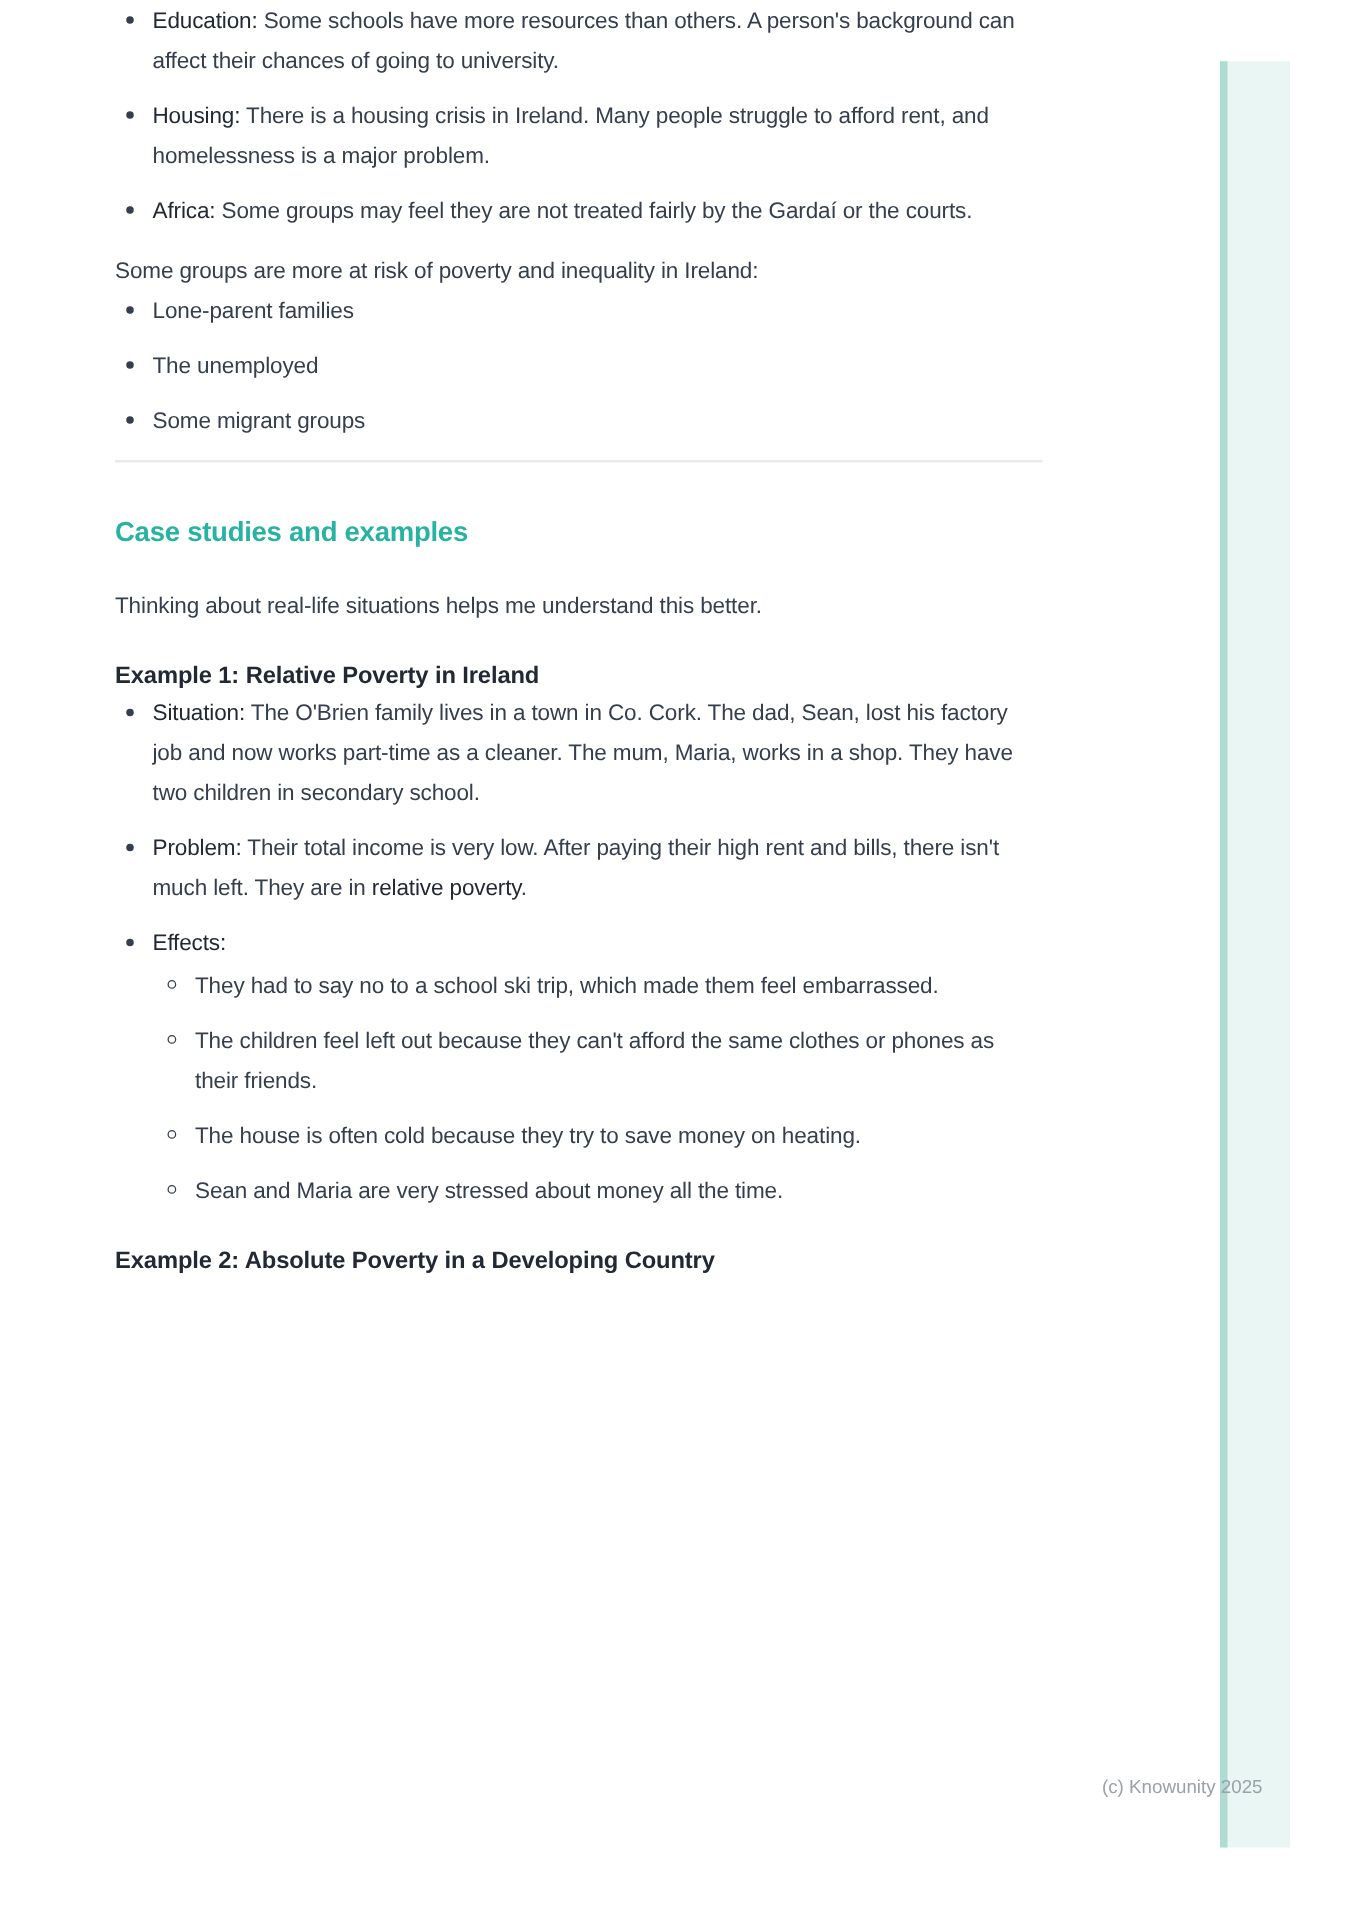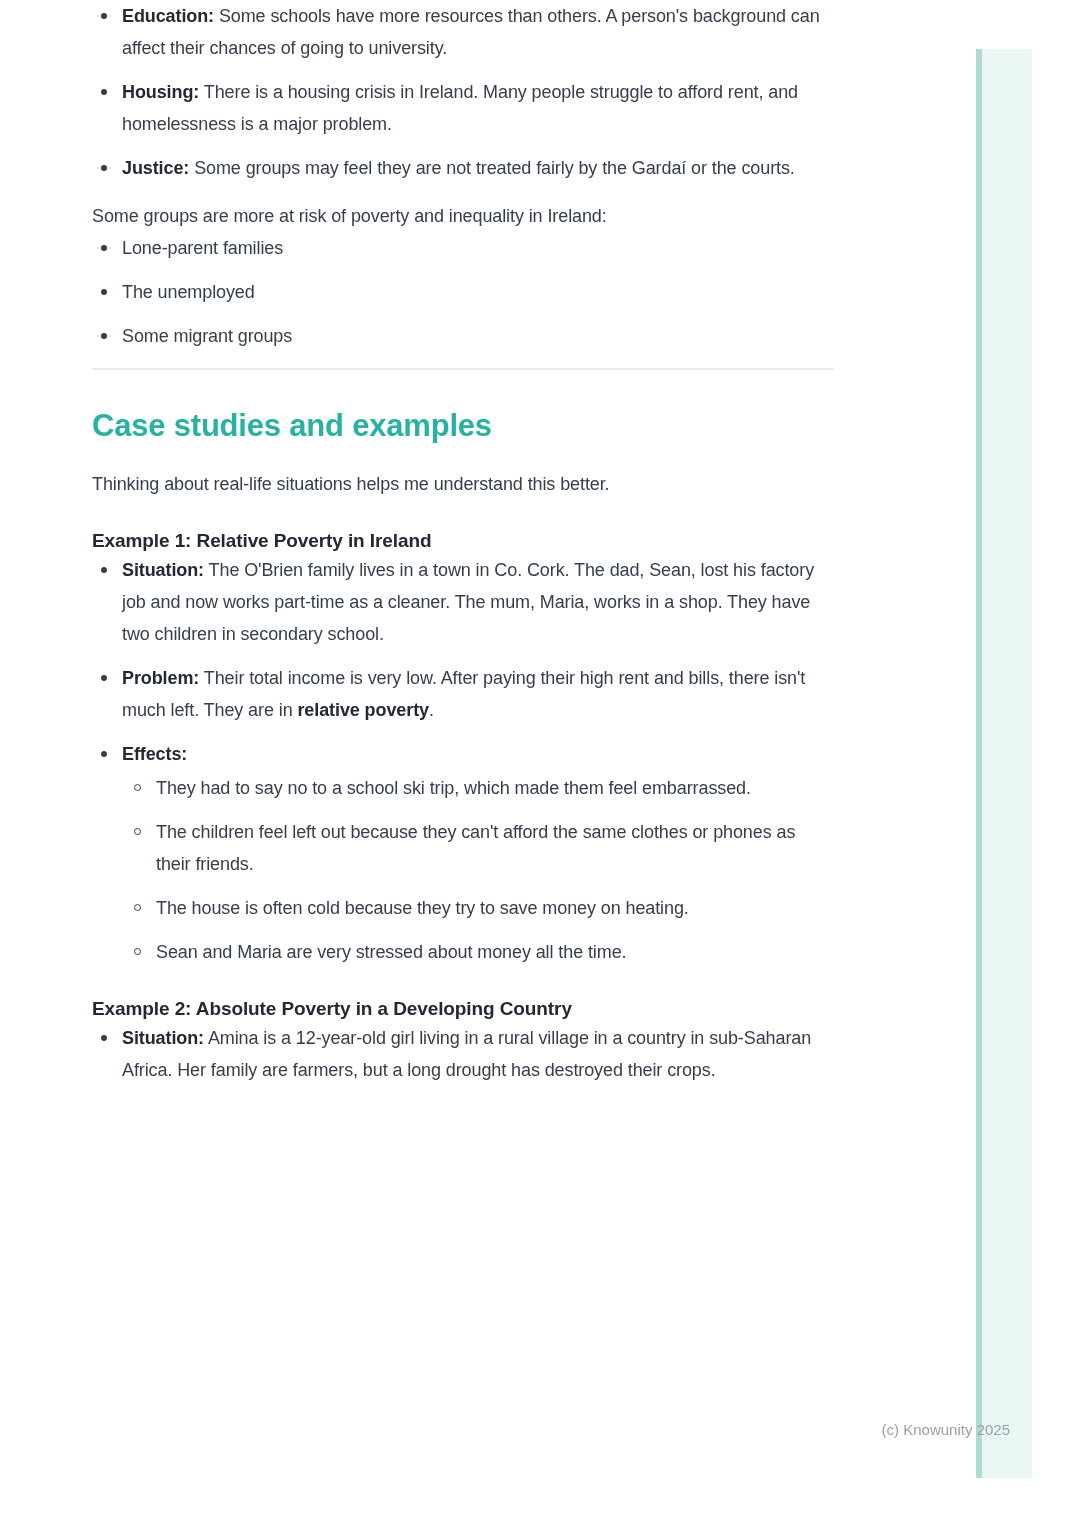--- a/index.html
+++ b/index.html
@@ -24,33 +24,33 @@
     position:absolute;left:976px;top:49px;width:56px;height:1429px;
     background:var(--bar_fill);
     border-left:6px solid var(--bar_edge);
     z-index:1;
   }
   .content{
     position:absolute;left:92px;top:0;width:742px;
     font-size:18px;line-height:32px;letter-spacing:-0.1px;
     z-index:2;
   }
-  b,.bold{font-weight:700;color:var(--bold_text);}
+  b,.bold{font-weight:400;color:var(--bold_text);}
   ul.bullets{list-style:none;margin:0;padding:0;}
   ul.bullets > li{position:relative;padding-left:30px;margin:0 0 12px 0;}
   .dot{
     position:absolute;left:9px;top:13px;width:6px;height:6px;border-radius:50%;
     background:var(--body_text);
   }
   .top-list{margin-top:48px;}
   .para{margin:16px 0 0 0;}
   .simple-list{margin-top:22px;}
   .divider{border:none;border-top:2px solid var(--divider);margin:16px 0 0 0;}
   .section-heading{
-    margin:38px 0 0 0;font-size:31px;line-height:36px;font-weight:700;
+    margin:38px 0 0 0;font-size:22px;line-height:36px;font-weight:700;
     color:var(--accent);letter-spacing:-0.2px;
   }
   .intro{margin-top:24px;}
   .example-title{
     margin:28px 0 0 0;font-size:19px;line-height:26px;font-weight:700;
     color:var(--bold_text);
   }
   .example-title.tight{}
   .example-list{margin-top:22px;}
   ul.sub-bullets{list-style:none;margin:2px 0 0 0;padding:0;}
@@ -77,21 +77,21 @@
       <b>Education:</b>
       <span>Some schools have more resources than others. A person's background can affect their chances of going to university.</span>
     </li>
     <li>
       <span class="dot"></span>
       <b>Housing:</b>
       <span>There is a housing crisis in Ireland. Many people struggle to afford rent, and homelessness is a major problem.</span>
     </li>
     <li>
       <span class="dot"></span>
-      <b>Justice:</b>
+      <b>Africa:</b>
       <span>Some groups may feel they are not treated fairly by the Gardaí or the courts.</span>
     </li>
   </ul>
 
   <p class="para">Some groups are more at risk of poverty and inequality in Ireland:</p>
 
   <ul class="bullets simple-list">
     <li>
       <span class="dot"></span>
       <span>Lone-parent families</span>
@@ -145,23 +145,16 @@
         <li>
           <span class="circle"></span>
           <span>Sean and Maria are very stressed about money all the time.</span>
         </li>
       </ul>
     </li>
   </ul>
 
   <h2 class="example-title tight">Example 2: Absolute Poverty in a Developing Country</h2>
 
-  <ul class="bullets example-list">
-    <li>
-      <span class="dot"></span>
-      <b>Situation:</b>
-      <span>Amina is a 12-year-old girl living in a rural village in a country in sub-Saharan Africa. Her family are farmers, but a long drought has destroyed their crops.</span>
-    </li>
-  </ul>
 
 </div>
 
 <div class="footer">(c) Knowunity 2025</div>
 
 </body></html>

